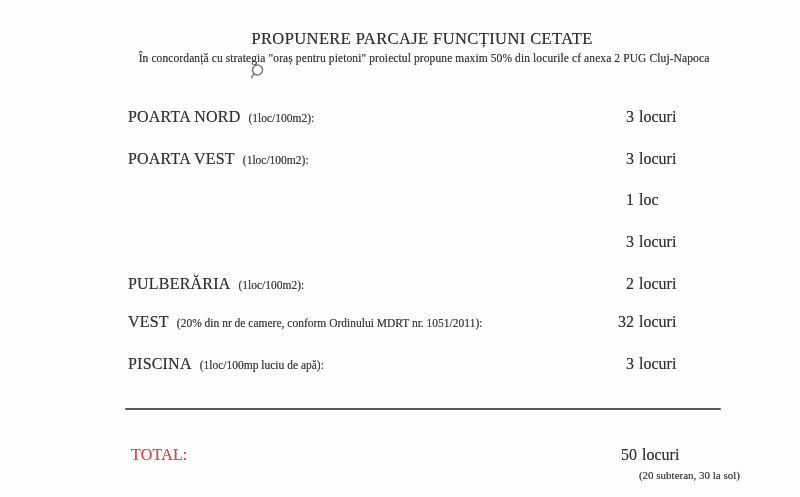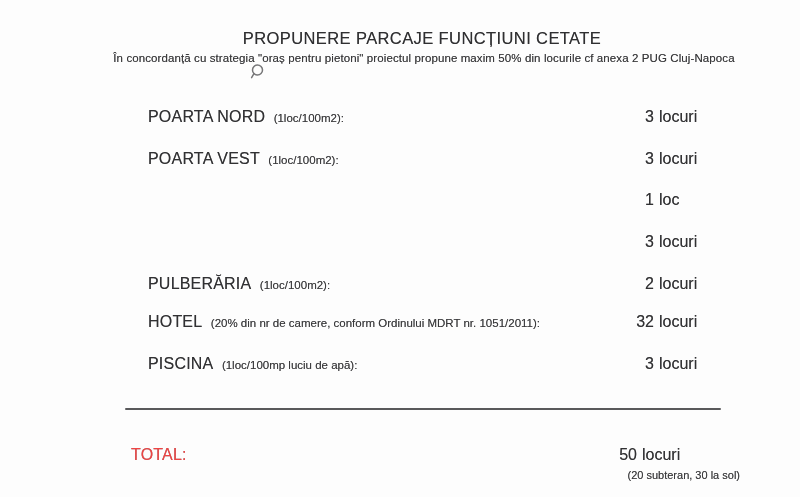--- a/index.html
+++ b/index.html
@@ -1,40 +1,40 @@
 <!DOCTYPE html>
 <html><head>
 <meta charset="utf-8">
 <style>
   html,body{margin:0;padding:0;background:#e9e9e9;}
   .page{
     position:relative;
     width:800px;height:497px;
     background:#fdfdfd;
     overflow:hidden;
-    font-family:Liberation Sans, sans-serif;
+    font-family:Liberation Serif, serif;
     color:#333335;
     text-shadow:0 0 .5px rgba(40,40,42,.55);
   }
   .title{
     position:absolute;top:29px;left:44px;width:756px;
     text-align:center;
     font-size:16.5px;letter-spacing:.4px;
     color:#2f2f31;
     white-space:nowrap;
   }
   .subtitle{
     position:absolute;top:52px;left:48px;width:752px;
     text-align:center;
     font-size:11.5px;letter-spacing:.1px;
     color:#38383a;
     white-space:nowrap;
   }
   .cursor{position:absolute;left:249px;top:63px;width:16px;height:18px;opacity:.75;}
-  .row{position:absolute;left:148px;width:609px;height:20px;}
+  .row{position:absolute;left:128px;width:609px;height:20px;}
   .row-label{position:absolute;left:0;top:0;white-space:nowrap;}
   .lbl{font-size:16px;letter-spacing:.2px;color:#313133;}
   .note{font-size:11.5px;color:#3a3a3c;margin-left:4px;}
   .row-value{
     position:absolute;left:429px;top:0;width:180px;
     display:flex;align-items:baseline;
   }
   .num{display:inline-block;width:77px;text-align:right;font-size:16px;color:#313133;}
   .unit{font-size:16px;margin-left:5px;color:#313133;text-align:right;}
   .rule{
@@ -103,21 +103,21 @@
       <span class="note">(1loc/100m2):</span>
     </div>
     <div class="row-value">
       <span class="num">2</span>
       <span class="unit">locuri</span>
     </div>
   </div>
 
   <div class="row" style="top:313px">
     <div class="row-label">
-      <span class="lbl">HOTEL</span>
+      <span class="lbl">VEST</span>
       <span class="note">(20% din nr de camere, conform Ordinului MDRT nr. 1051/2011):</span>
     </div>
     <div class="row-value">
       <span class="num">32</span>
       <span class="unit">locuri</span>
     </div>
   </div>
 
   <div class="row" style="top:355px">
     <div class="row-label">

